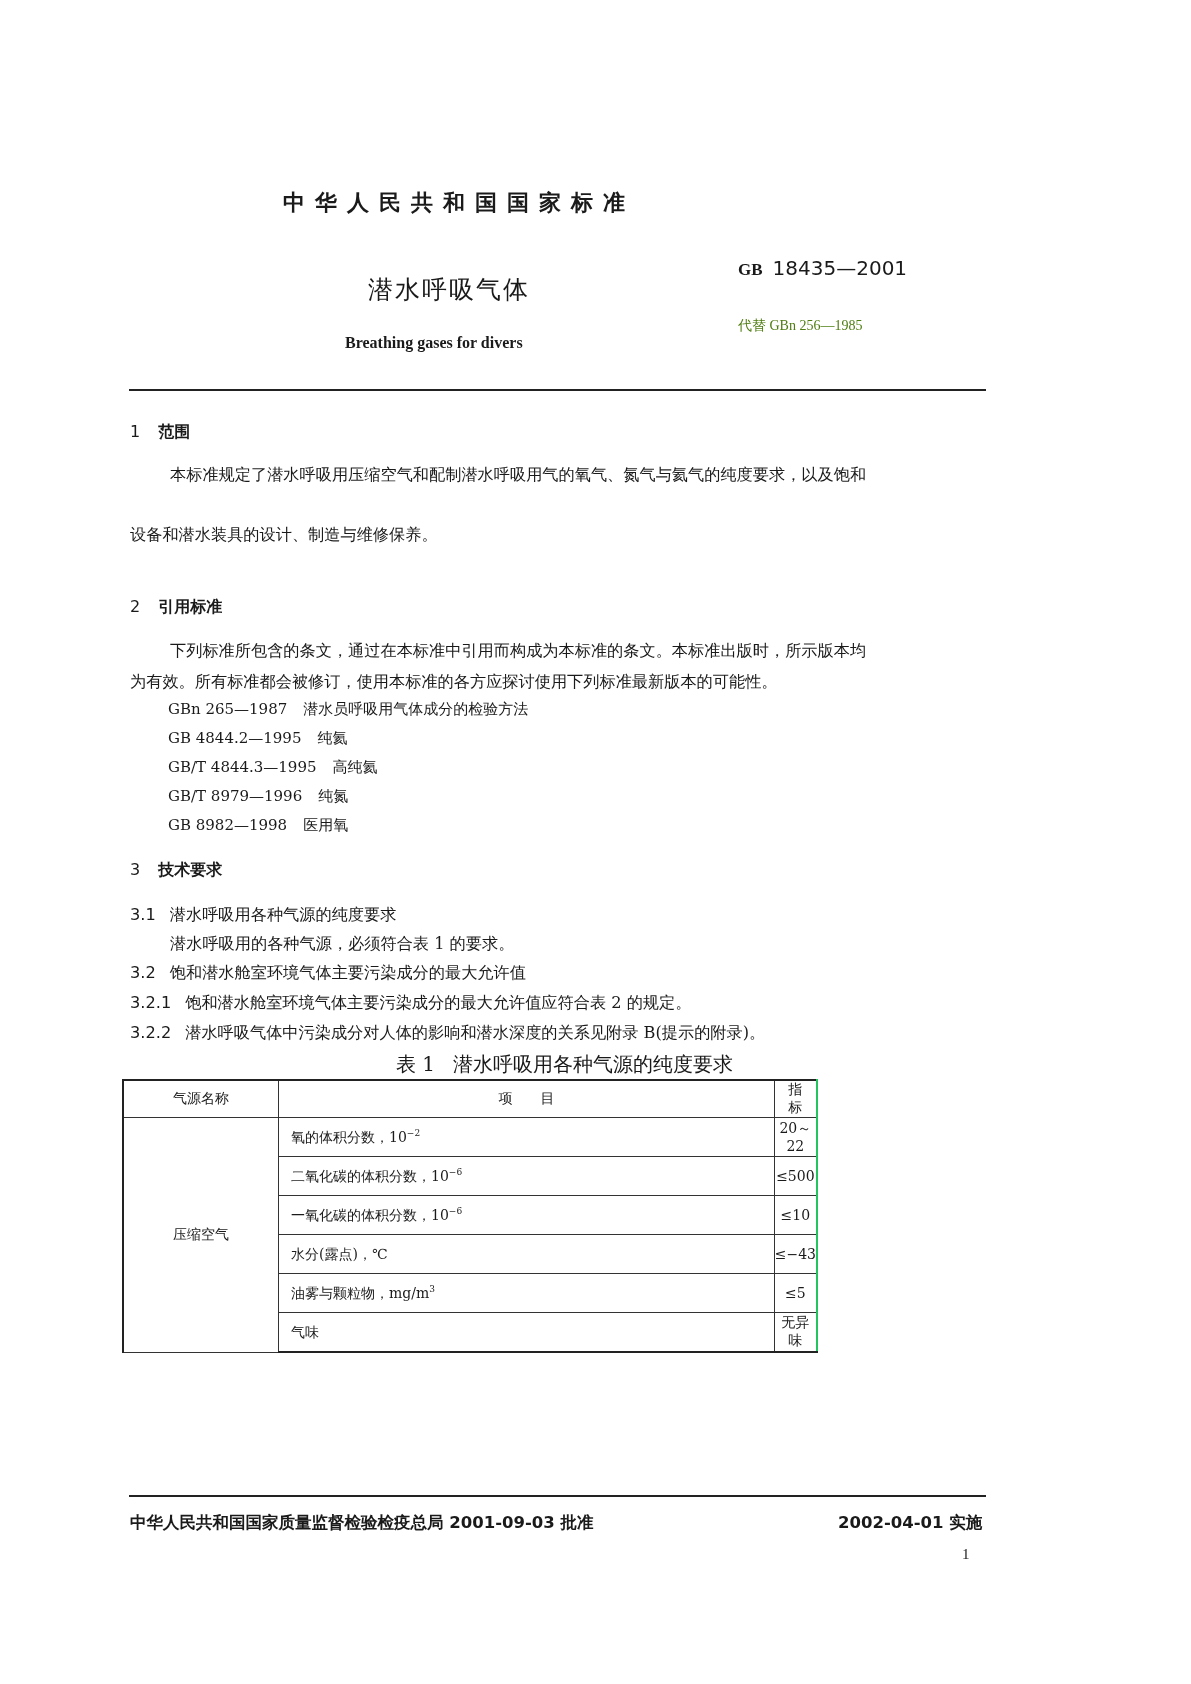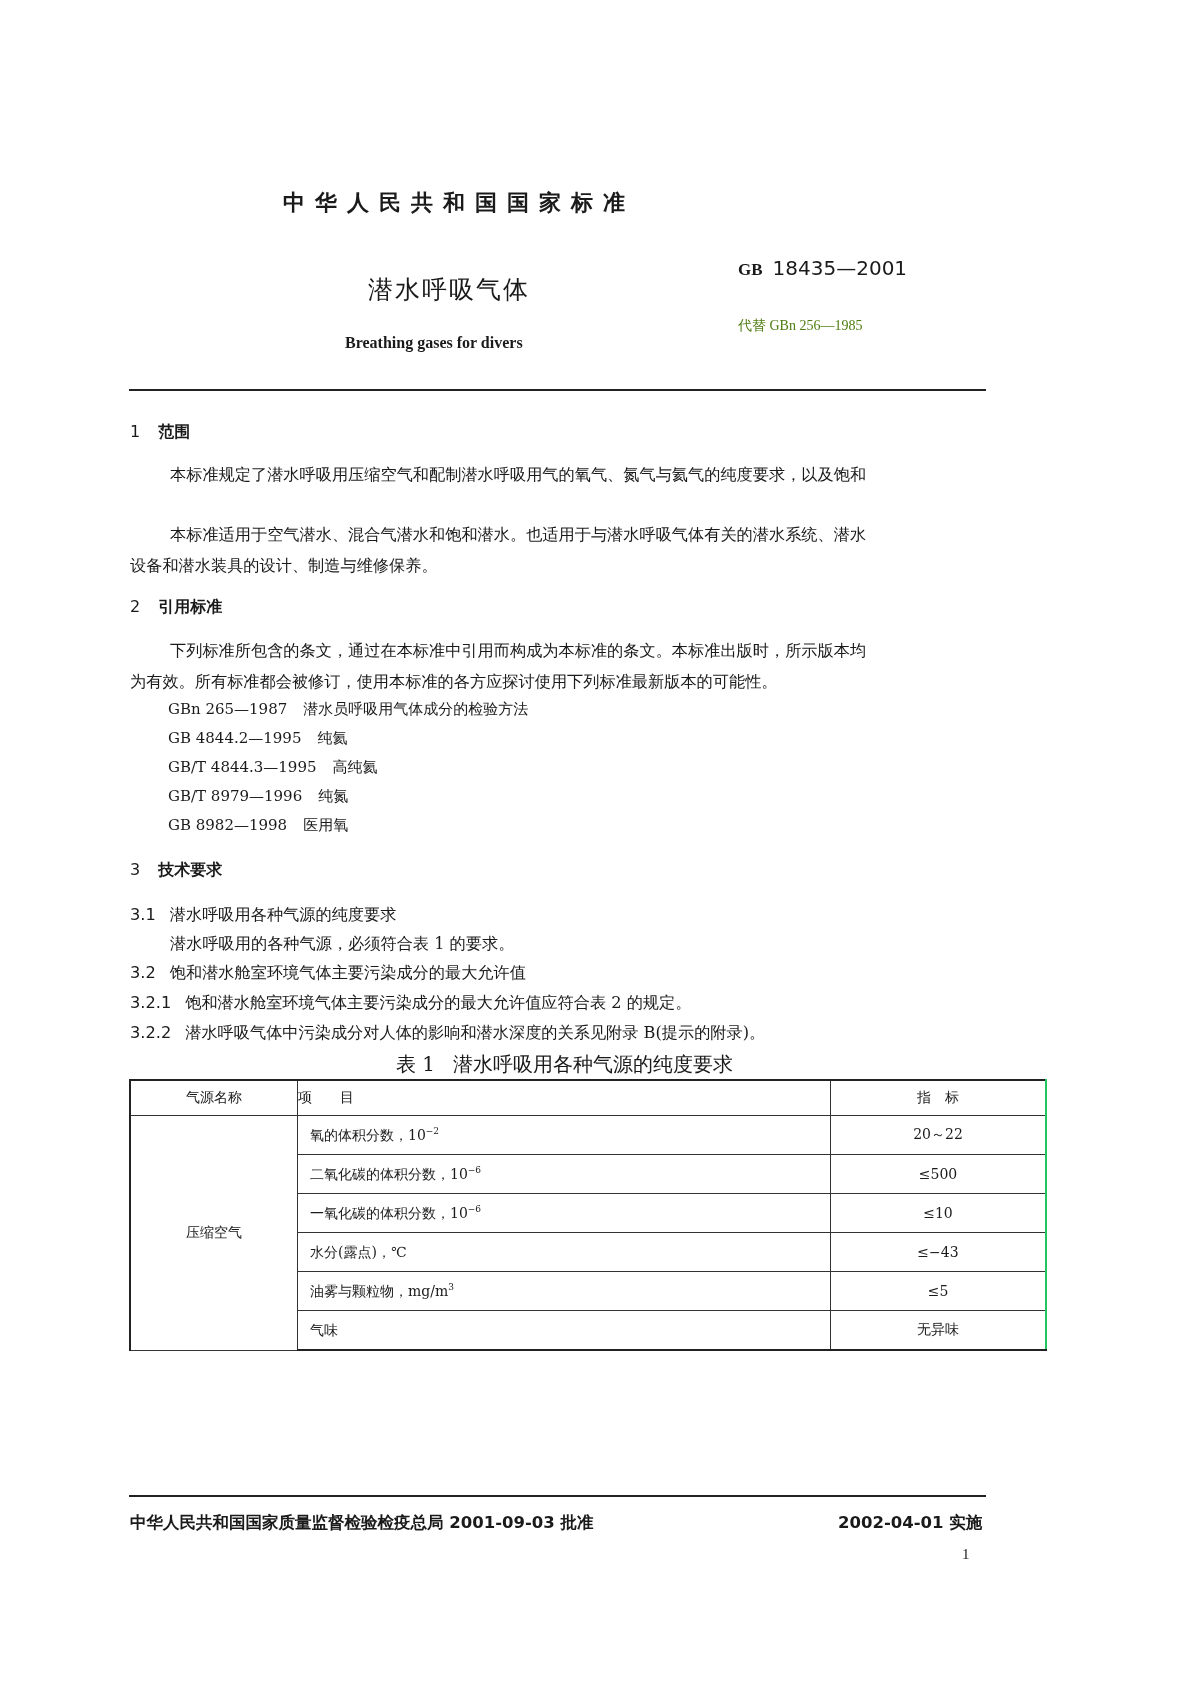--- a/index.html
+++ b/index.html
@@ -25,26 +25,26 @@
   .para .line { display: block; white-space: nowrap; }
   .para .indent { padding-left: 40px; }
   .ref { left: 168px; font-size: 15px; }
   .ref .code { margin-right: 16px; }
   .sub { left: 130px; font-size: 16.2px; }
   .sub .num { margin-right: 14px; }
 
   .caption { left: 396px; top: 1051px; font-size: 20px; text-align: right; }
   .caption .num { margin-right: 18px; }
 
-  table.req { position: absolute; left: 129px; top: 1079px; width: 918px; border-collapse: collapse; font-size: 14px; }
+  table.req { position: absolute; left: 122px; top: 1079px; width: 696px; border-collapse: collapse; font-size: 14px; }
   table.req td, table.req th { border: 1px solid #333; font-weight: normal; height: 38px; padding: 0; }
   table.req thead th { height: 34px; border-top: 2px solid #222; }
   table.req .c1 { width: 166px; text-align: center; border-left: 2px solid #222; }
   table.req .c2 { width: 520px; text-align: left; padding-left: 12px; }
-  table.req thead .c2 { padding-left: 0; }
+  table.req thead .c2 { text-align: center; padding-left: 0; }
   table.req .c3 { text-align: center; border-right: 2px solid #22c55e; }
   table.req tbody tr:last-child td { border-bottom: 2px solid #222; }
   sup { font-size: 9px; }
 
   .footer-left { left: 130px; top: 1512px; font-size: 16.5px; font-weight: bold; }
   .footer-right { left: 838px; top: 1512px; font-size: 16.5px; font-weight: bold; }
   .page-num { left: 962px; top: 1546px; font-size: 15px; }
 </style>
 </head>
 <body>
@@ -59,21 +59,20 @@
 
 <div class="abs rule-top"></div>
 
 <div class="abs h1 sans" style="top:422px">
   <span class="num">1</span><span>范围</span>
 </div>
 <div class="abs para" style="top:459px">
   <span class="line indent">本标准规定了潜水呼吸用压缩空气和配制潜水呼吸用气的氧气、氮气与氦气的纯度要求，以及饱和</span>
 </div>
 <div class="abs para" style="top:519px">
-  <span class="line indent">本标准适用于空气潜水、混合气潜水和饱和潜水。也适用于与潜水呼吸气体有关的潜水系统、潜水</span>
   <span class="line">设备和潜水装具的设计、制造与维修保养。</span>
 </div>
 
 <div class="abs h1 sans" style="top:597px">
   <span class="num">2</span><span>引用标准</span>
 </div>
 <div class="abs para" style="top:635px">
   <span class="line indent">下列标准所包含的条文，通过在本标准中引用而构成为本标准的条文。本标准出版时，所示版本均</span>
   <span class="line">为有效。所有标准都会被修订，使用本标准的各方应探讨使用下列标准最新版本的可能性。</span>
 </div>

